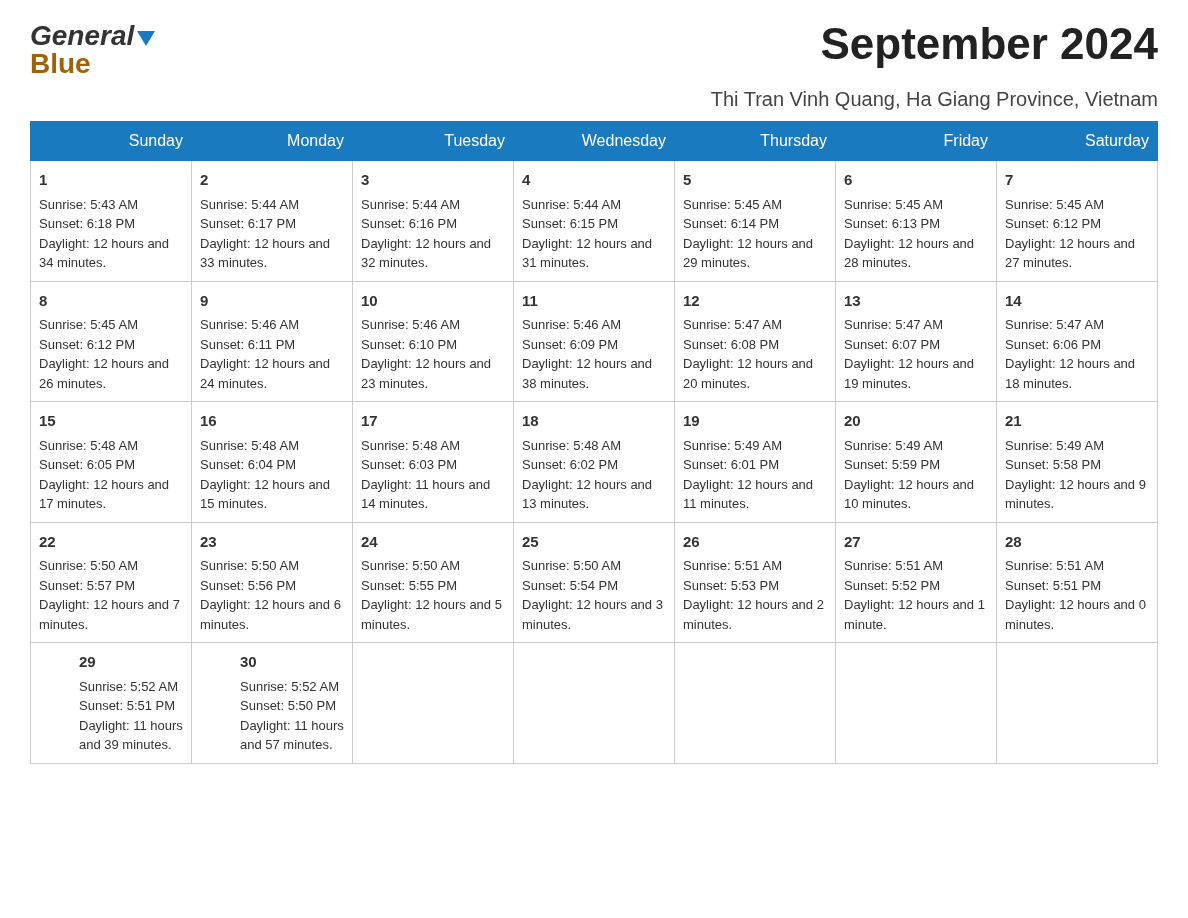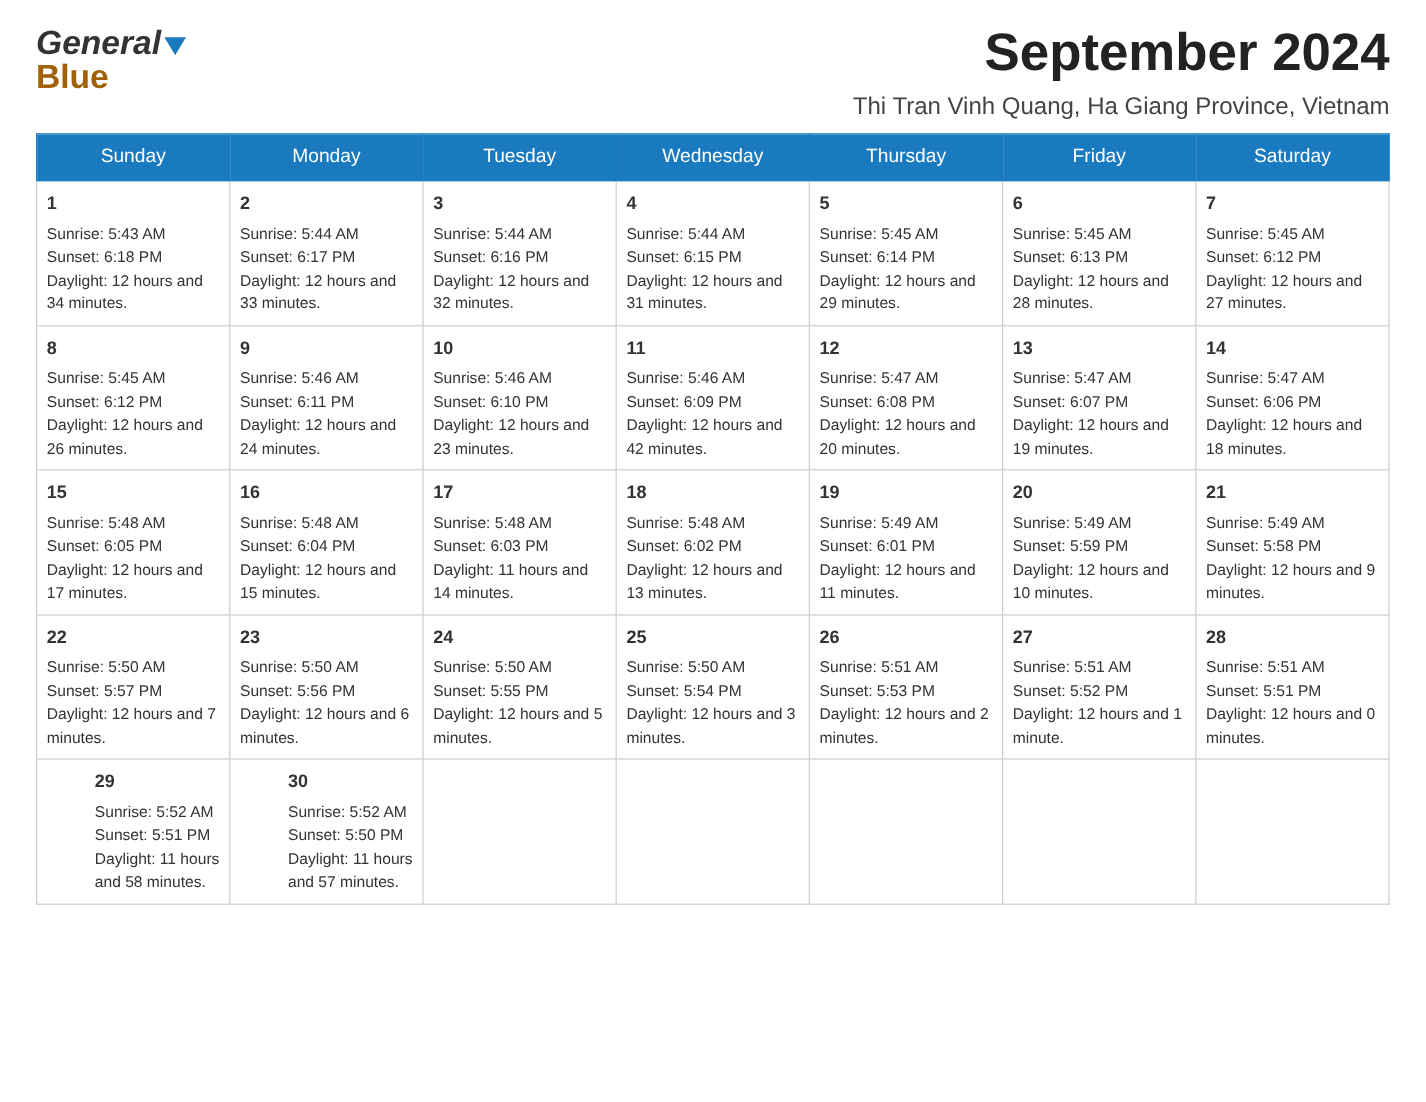--- a/index.html
+++ b/index.html
@@ -26,34 +26,34 @@
     }
     .month-title {
       font-size: 44px;
       font-weight: bold;
       color: #222;
       line-height: 1.1;
     }
     .subtitle {
       font-size: 20px;
       color: #444;
-      margin-top: 10px;
+      margin-top: 20px;
     }
     .calendar {
       width: 100%;
       border-collapse: collapse;
       margin-top: 8px;
     }
     .calendar th {
       background-color: #1a7abf;
       color: #fff;
       padding: 10px 8px;
       font-size: 16px;
       font-weight: normal;
-      text-align: center;
+      text-align: right;
       border: 1px solid #1a7abf;
     }
     .calendar td {
       vertical-align: top;
       padding: 8px;
       border: 1px solid #ccc;
       width: 14.28%;
       font-size: 13px;
       color: #333;
       line-height: 1.5;
@@ -111,21 +111,21 @@
         <td><span class="day-num">3</span><span>Sunrise: 5:44 AM</span><br><span>Sunset: 6:16 PM</span><br><span>Daylight: 12 hours and 32 minutes.</span></td>
         <td><span class="day-num">4</span><span>Sunrise: 5:44 AM</span><br><span>Sunset: 6:15 PM</span><br><span>Daylight: 12 hours and 31 minutes.</span></td>
         <td><span class="day-num">5</span><span>Sunrise: 5:45 AM</span><br><span>Sunset: 6:14 PM</span><br><span>Daylight: 12 hours and 29 minutes.</span></td>
         <td><span class="day-num">6</span><span>Sunrise: 5:45 AM</span><br><span>Sunset: 6:13 PM</span><br><span>Daylight: 12 hours and 28 minutes.</span></td>
         <td><span class="day-num">7</span><span>Sunrise: 5:45 AM</span><br><span>Sunset: 6:12 PM</span><br><span>Daylight: 12 hours and 27 minutes.</span></td>
       </tr>
       <tr class="week-row">
         <td><span class="day-num">8</span><span>Sunrise: 5:45 AM</span><br><span>Sunset: 6:12 PM</span><br><span>Daylight: 12 hours and 26 minutes.</span></td>
         <td><span class="day-num">9</span><span>Sunrise: 5:46 AM</span><br><span>Sunset: 6:11 PM</span><br><span>Daylight: 12 hours and 24 minutes.</span></td>
         <td><span class="day-num">10</span><span>Sunrise: 5:46 AM</span><br><span>Sunset: 6:10 PM</span><br><span>Daylight: 12 hours and 23 minutes.</span></td>
-        <td><span class="day-num">11</span><span>Sunrise: 5:46 AM</span><br><span>Sunset: 6:09 PM</span><br><span>Daylight: 12 hours and 42 minutes.</span></td>
+        <td><span class="day-num">11</span><span>Sunrise: 5:46 AM</span><br><span>Sunset: 6:09 PM</span><br><span>Daylight: 12 hours and 38 minutes.</span></td>
         <td><span class="day-num">12</span><span>Sunrise: 5:47 AM</span><br><span>Sunset: 6:08 PM</span><br><span>Daylight: 12 hours and 20 minutes.</span></td>
         <td><span class="day-num">13</span><span>Sunrise: 5:47 AM</span><br><span>Sunset: 6:07 PM</span><br><span>Daylight: 12 hours and 19 minutes.</span></td>
         <td><span class="day-num">14</span><span>Sunrise: 5:47 AM</span><br><span>Sunset: 6:06 PM</span><br><span>Daylight: 12 hours and 18 minutes.</span></td>
       </tr>
       <tr class="week-row">
         <td><span class="day-num">15</span><span>Sunrise: 5:48 AM</span><br><span>Sunset: 6:05 PM</span><br><span>Daylight: 12 hours and 17 minutes.</span></td>
         <td><span class="day-num">16</span><span>Sunrise: 5:48 AM</span><br><span>Sunset: 6:04 PM</span><br><span>Daylight: 12 hours and 15 minutes.</span></td>
         <td><span class="day-num">17</span><span>Sunrise: 5:48 AM</span><br><span>Sunset: 6:03 PM</span><br><span>Daylight: 11 hours and 14 minutes.</span></td>
         <td><span class="day-num">18</span><span>Sunrise: 5:48 AM</span><br><span>Sunset: 6:02 PM</span><br><span>Daylight: 12 hours and 13 minutes.</span></td>
         <td><span class="day-num">19</span><span>Sunrise: 5:49 AM</span><br><span>Sunset: 6:01 PM</span><br><span>Daylight: 12 hours and 11 minutes.</span></td>
@@ -135,21 +135,21 @@
       <tr class="week-row">
         <td><span class="day-num">22</span><span>Sunrise: 5:50 AM</span><br><span>Sunset: 5:57 PM</span><br><span>Daylight: 12 hours and 7 minutes.</span></td>
         <td><span class="day-num">23</span><span>Sunrise: 5:50 AM</span><br><span>Sunset: 5:56 PM</span><br><span>Daylight: 12 hours and 6 minutes.</span></td>
         <td><span class="day-num">24</span><span>Sunrise: 5:50 AM</span><br><span>Sunset: 5:55 PM</span><br><span>Daylight: 12 hours and 5 minutes.</span></td>
         <td><span class="day-num">25</span><span>Sunrise: 5:50 AM</span><br><span>Sunset: 5:54 PM</span><br><span>Daylight: 12 hours and 3 minutes.</span></td>
         <td><span class="day-num">26</span><span>Sunrise: 5:51 AM</span><br><span>Sunset: 5:53 PM</span><br><span>Daylight: 12 hours and 2 minutes.</span></td>
         <td><span class="day-num">27</span><span>Sunrise: 5:51 AM</span><br><span>Sunset: 5:52 PM</span><br><span>Daylight: 12 hours and 1 minute.</span></td>
         <td><span class="day-num">28</span><span>Sunrise: 5:51 AM</span><br><span>Sunset: 5:51 PM</span><br><span>Daylight: 12 hours and 0 minutes.</span></td>
       </tr>
       <tr class="last-row">
-        <td><span class="day-num">29</span><span>Sunrise: 5:52 AM</span><br><span>Sunset: 5:51 PM</span><br><span>Daylight: 11 hours and 58 minutes.</span></td>
+        <td><span class="day-num">29</span><span>Sunrise: 5:52 AM</span><br><span>Sunset: 5:51 PM</span><br><span>Daylight: 11 hours and 39 minutes.</span></td>
         <td><span class="day-num">30</span><span>Sunrise: 5:52 AM</span><br><span>Sunset: 5:50 PM</span><br><span>Daylight: 11 hours and 57 minutes.</span></td>
         <td class="empty"></td>
         <td class="empty"></td>
         <td class="empty"></td>
         <td class="empty"></td>
         <td class="empty"></td>
       </tr>
     </tbody>
 </table>
 

